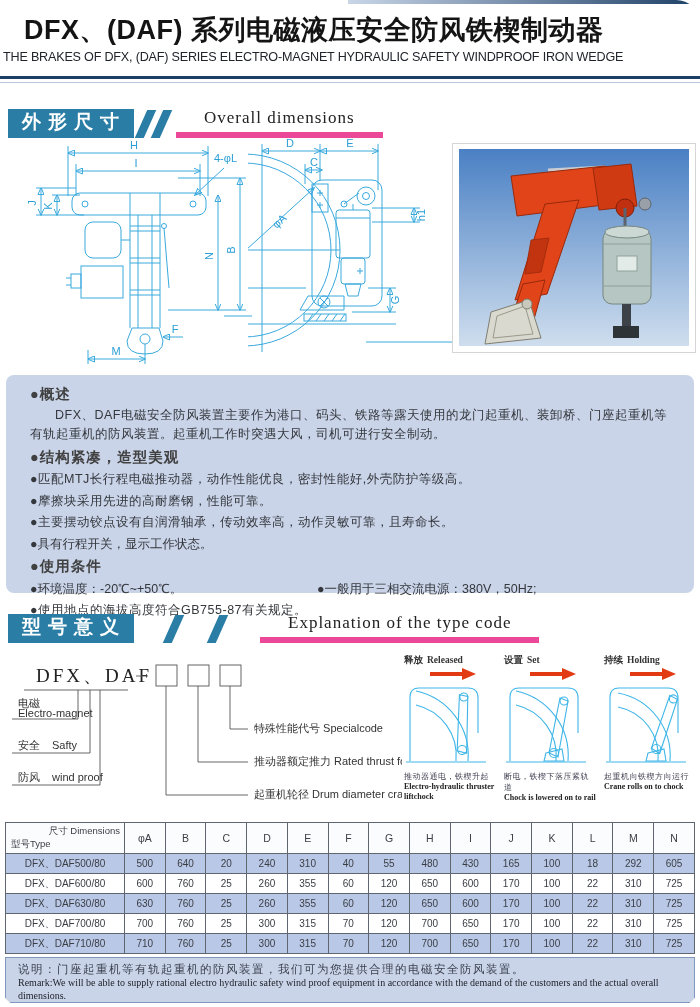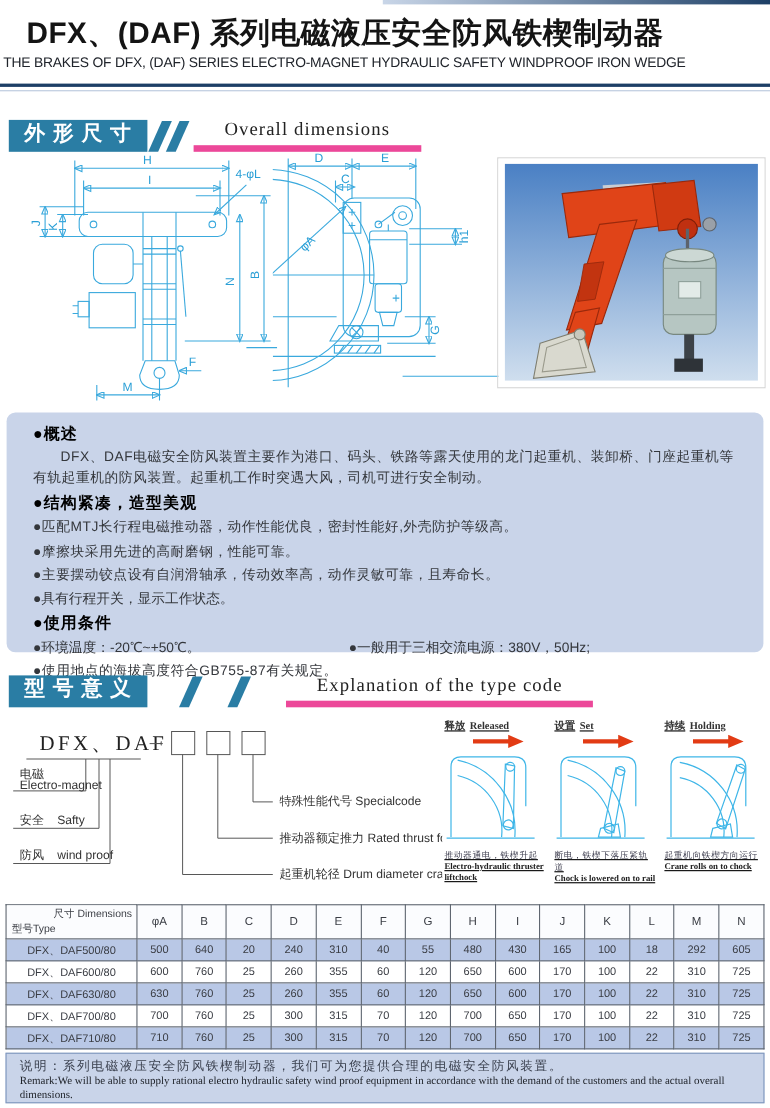--- a/index.html
+++ b/index.html
@@ -1,17 +1,17 @@
 <!DOCTYPE html>
 <html><head>
 <meta charset="utf-8">
 <style>
   html,body { margin:0; padding:0; background:#fff; }
   .page { position:relative; width:700px; height:1007px; background:#ffffff;
-          font-family:"Liberation Sans", sans-serif; overflow:hidden; }
+          font-family:"Liberation Sans", sans-serif; overflow:hidden;border-radius:24px; }
 
   
   .top-band { position:absolute; top:0; right:0; width:352px; height:4px;
               background:linear-gradient(to right,#c9d6e8,#1d3f66); }
   .title { position:absolute; left:24px; top:12px; font-size:27px; font-weight:bold;
            color:#141414; letter-spacing:0.5px; white-space:nowrap; }
   .subtitle { position:absolute; left:3px; top:50px; font-size:12.6px; font-weight:normal;
               color:#20242b; white-space:nowrap; letter-spacing:-0.2px; }
   .rule  { position:absolute; left:0; top:76px; width:700px; height:3px; background:#1d3f66; }
   .rule2 { position:absolute; left:0; top:82px; width:700px; height:1px; background:#b9c8dd; }
@@ -31,34 +31,34 @@
   .svg-front { position:absolute; left:248px; top:138px; }
   .photo     { position:absolute; left:452px; top:143px; border:1px solid #d5d5d5; }
   .dwg text { fill:#2a9fd6; font-size:11px; font-family:"Liberation Sans", sans-serif; }
   .dwg line, .dwg path, .dwg rect, .dwg circle, .dwg polygon
        { stroke:#3aa9dd; stroke-width:1; fill:none; }
 
   
   .panel { position:absolute; left:6px; top:375px; width:688px; height:218px;
            box-sizing:border-box; background:#c9d4e9; border-radius:8px;
            padding:7px 22px 6px 24px; color:#34373c; font-size:12.5px; }
-  .h-line { font-size:14.5px; font-weight:bold; color:#000000; margin:3px 0 2px; letter-spacing:1px; }
+  .h-line { font-size:14.5px; font-weight:bold; color:#404040; margin:3px 0 2px; letter-spacing:1px; }
   .p-text { text-indent:2em; line-height:1.55; margin:1px 0 2px; letter-spacing:0.5px; }
   .b-line { margin:4.5px 0; letter-spacing:0.5px; }
   .pair { display:flex; margin:4.5px 0; }
   .pair .c1 { width:287px; }
 
   
   .typecode { position:absolute; left:8px; top:652px; }
   .typecode text { fill:#333; font-size:11px; font-family:"Liberation Sans", sans-serif; }
   .typecode .code { font-family:"Liberation Serif", serif; font-size:19px; letter-spacing:3px; fill:#222; }
   .typecode line, .typecode path, .typecode rect { stroke:#555; stroke-width:0.9; fill:none; }
 
   
-  .states { position:absolute; left:404px; top:654px; width:293px; display:flex; gap:7px;text-decoration:underline; }
+  .states { position:absolute; left:404px; top:654px; width:293px; display:flex; gap:7px; }
   .state-block { width:93px; }
   .state-title { font-size:9.5px; font-weight:bold; color:#333; white-space:nowrap; }
   .state-title .en { font-family:"Liberation Serif", serif; margin-left:4px; }
   .state-arrow { display:block; margin:1px 0 1px 26px; }
   .state-fig line, .state-fig path, .state-fig polygon, .state-fig circle
        { stroke:#3fb6e8; stroke-width:1.1; fill:none; }
   .cap-zh { font-size:8px; color:#445; letter-spacing:0.5px; margin-top:2px; }
   .cap-en { font-size:8px; font-weight:bold; font-family:"Liberation Serif", serif;
             color:#222; line-height:1.2; }
 
@@ -499,17 +499,17 @@
           <td>170</td>
           <td>100</td>
           <td>22</td>
           <td>310</td>
           <td>725</td>
         </tr>
       </tbody>
   </table>
 
   <div class="note">
-    <div class="note-zh">说明：系列电磁液压安全防风铁楔制动器，我们可为您提供合理的电磁安全防风装置。</div>
+    <div class="note-zh">说明：门座起重机等有轨起重机的防风装置，我们可为您提供合理的电磁安全防风装置。</div>
     <div class="note-en">Remark:We will be able to supply rational electro hydraulic safety wind proof equipment in accordance with the demand of the customers and the actual overall dimensions.</div>
   </div>
 
 </div>
 
 </body></html>

